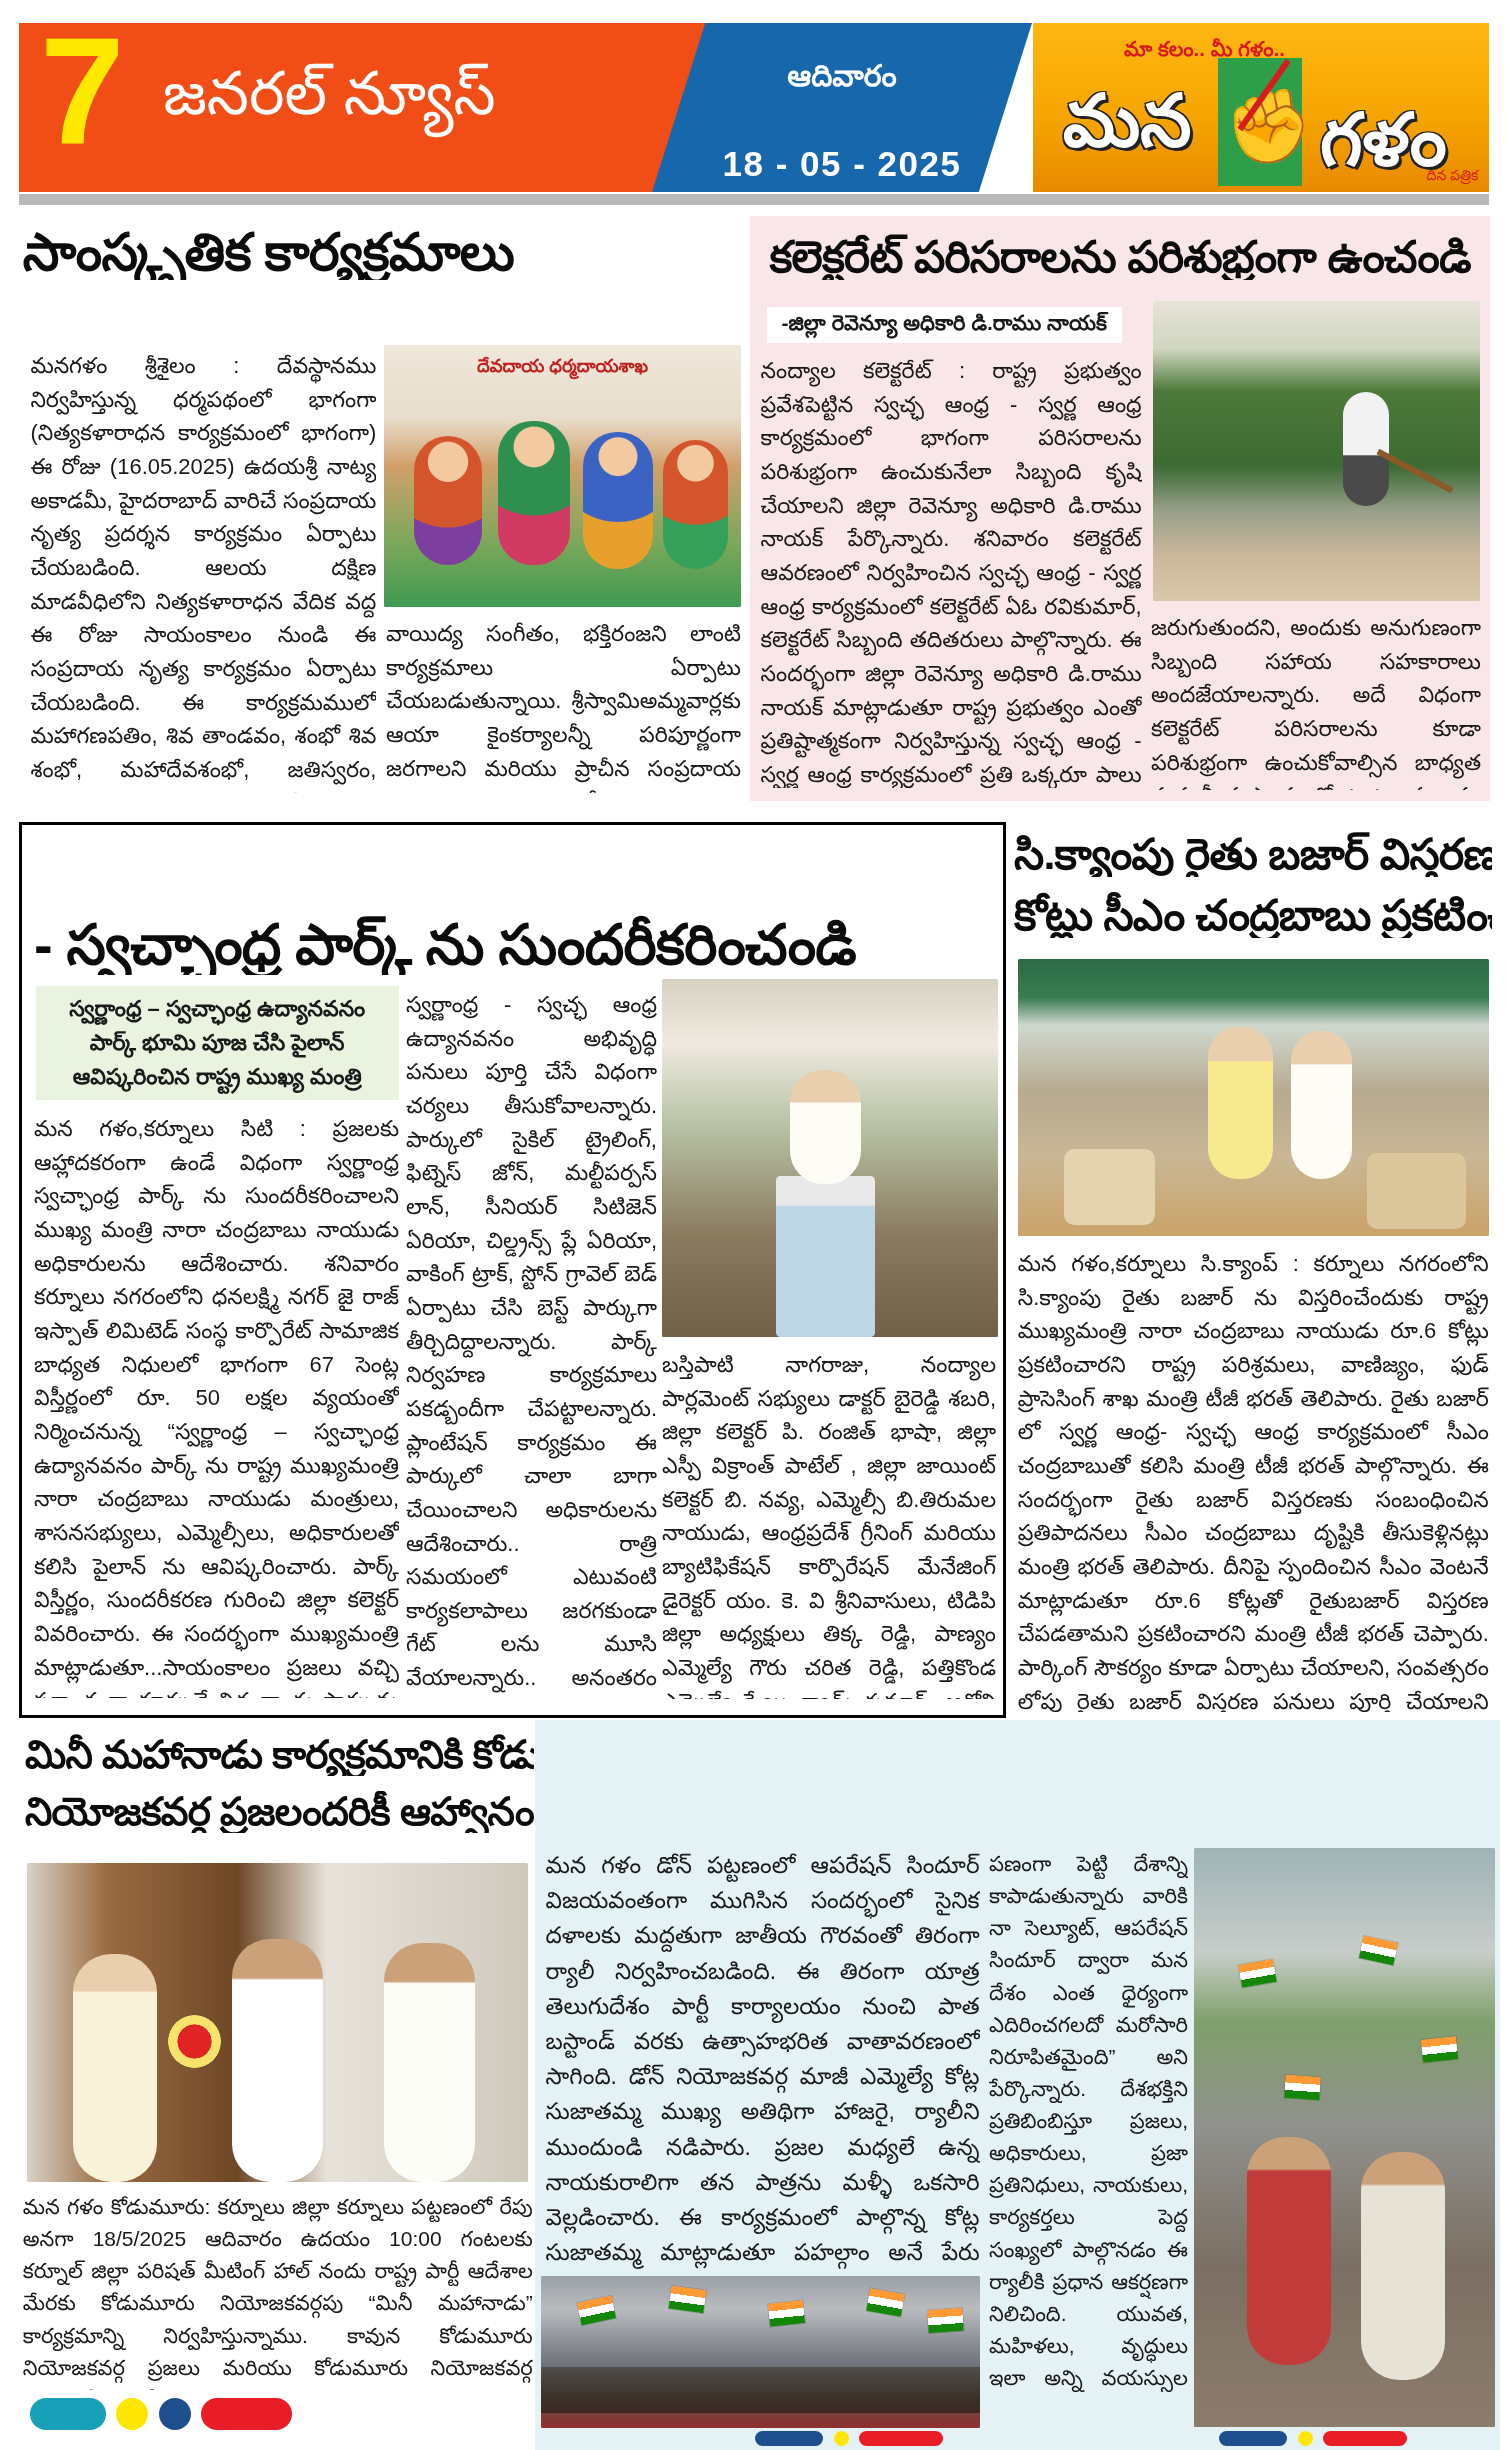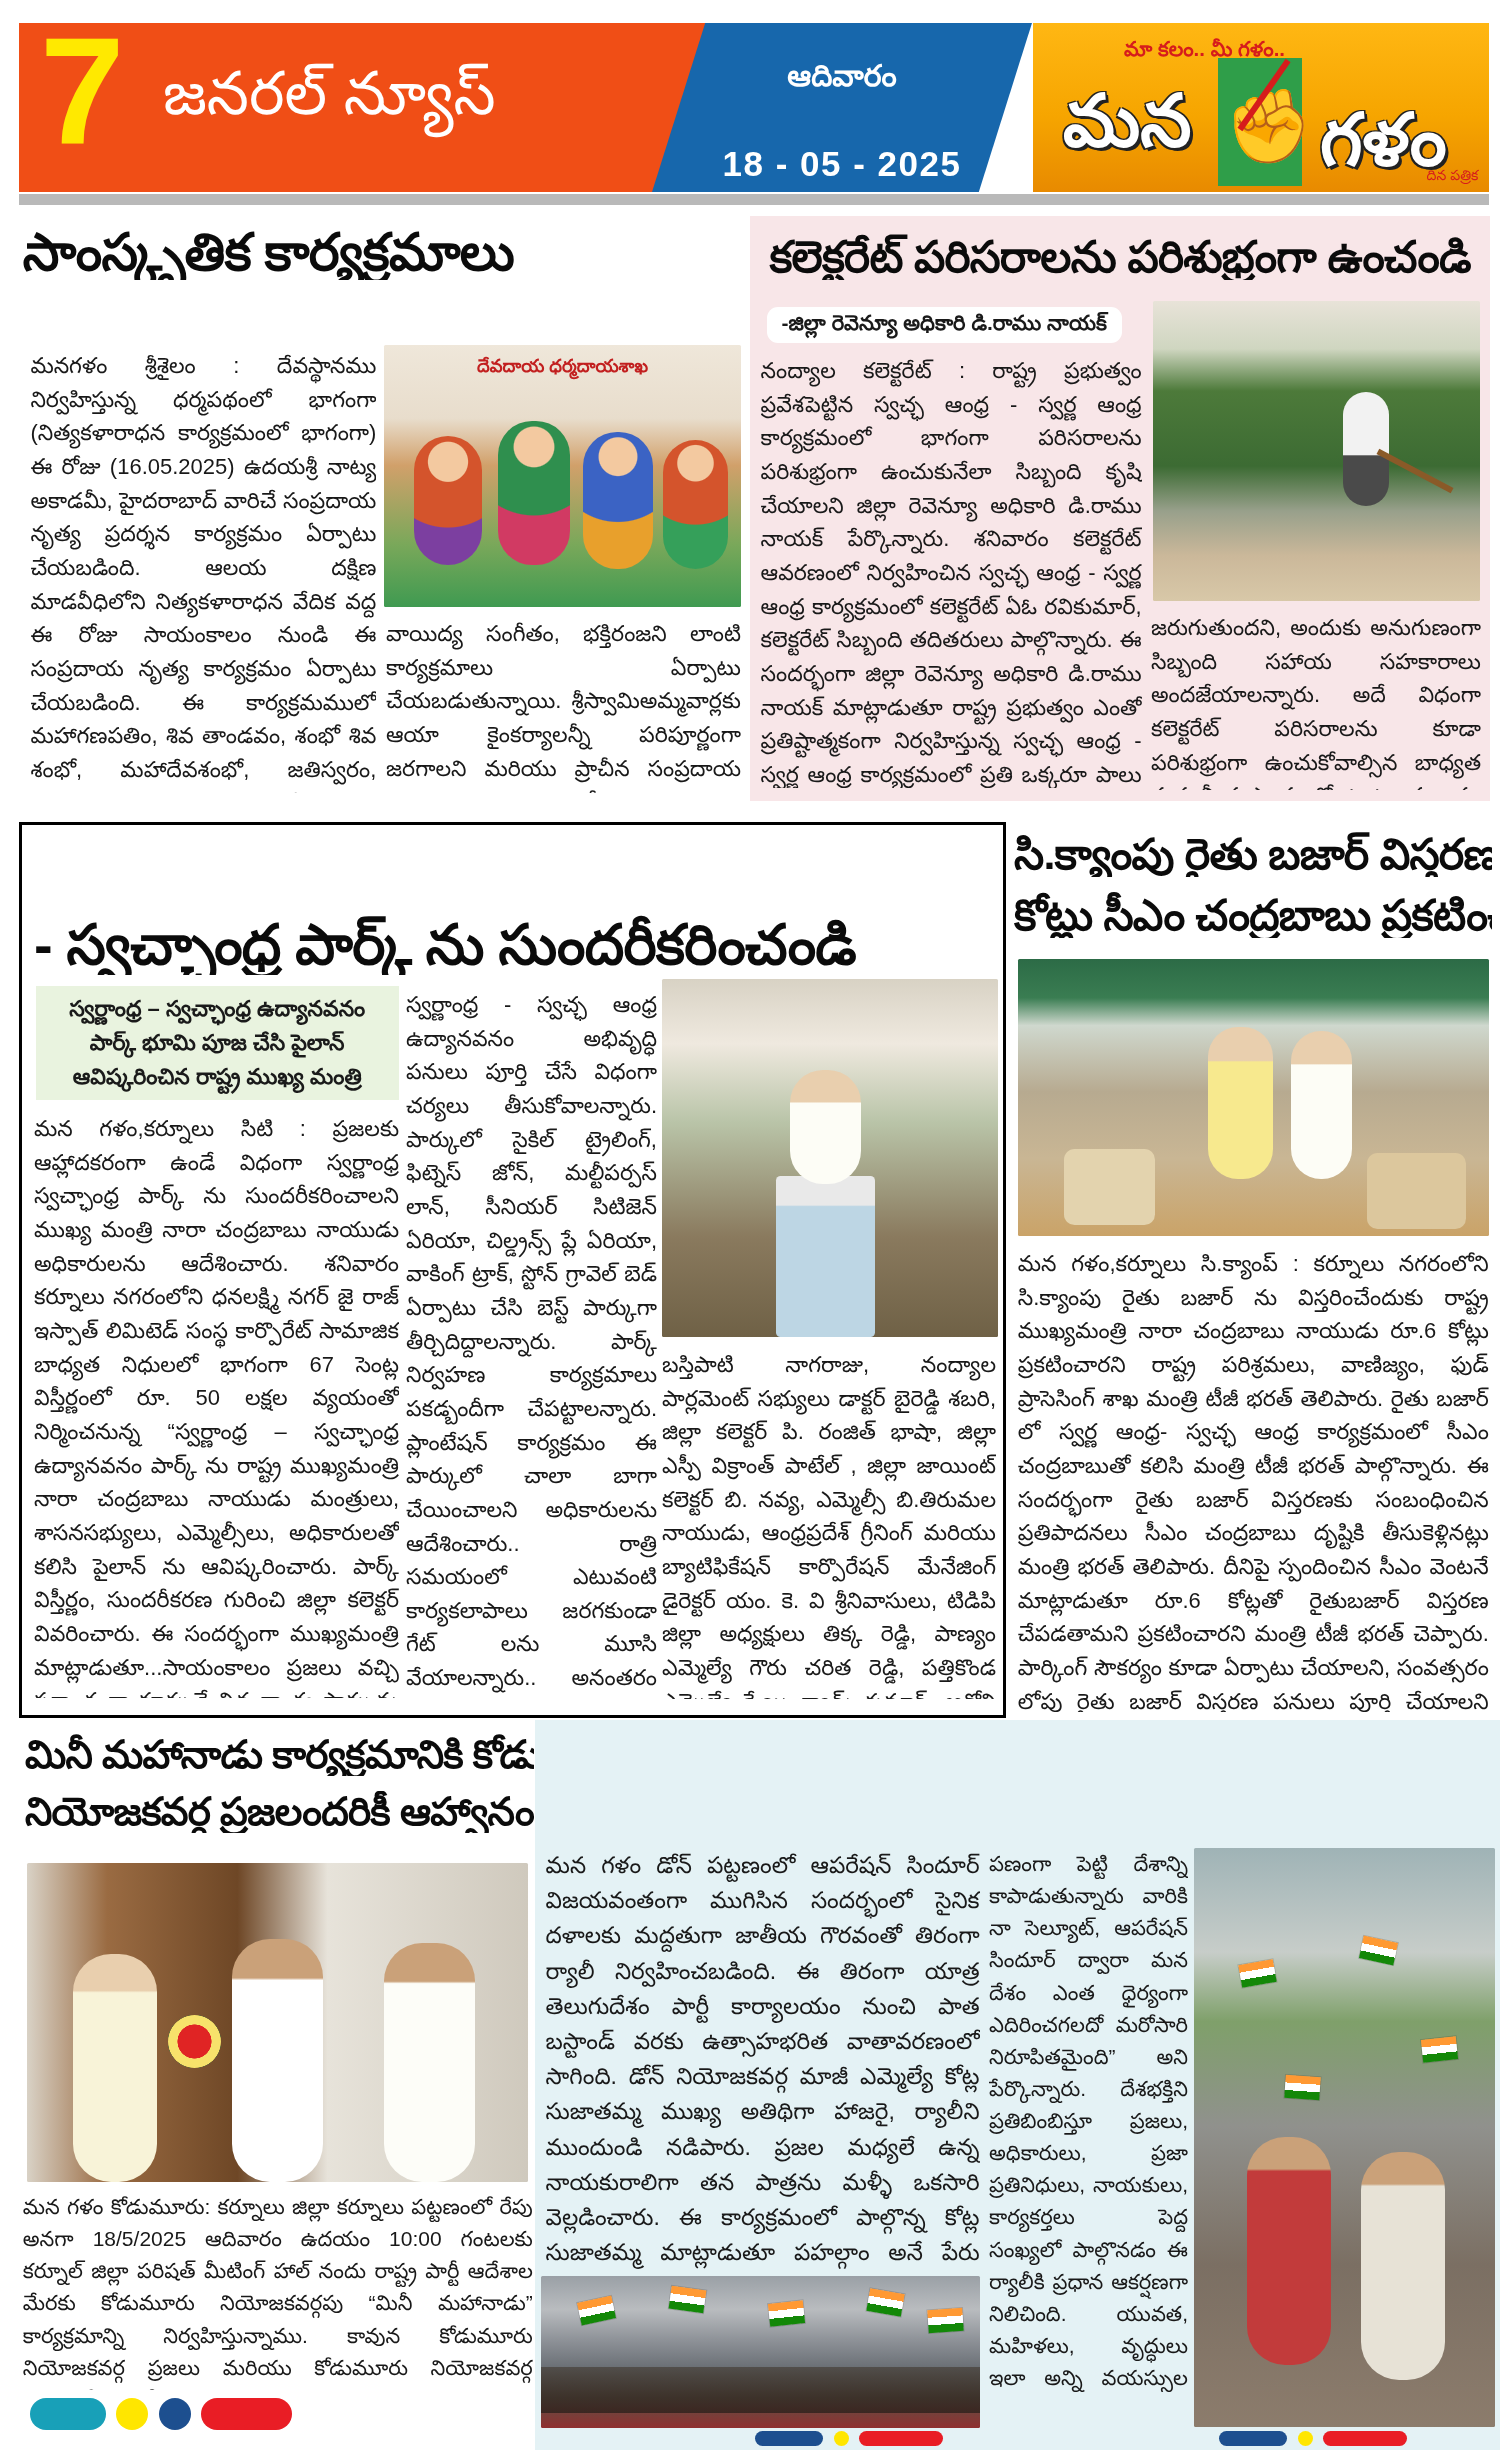--- a/index.html
+++ b/index.html
@@ -61,21 +61,21 @@
       <div class="abs" style="left:199px;top:87px;width:70px;height:137px;border-radius:34px;background:radial-gradient(circle at 50% 18%,#f3c9a0 0 16%,#3b63c4 17% 55%,#e8a02c 56% 100%);"></div>
       <div class="abs" style="left:279px;top:95px;width:65px;height:129px;border-radius:34px;background:radial-gradient(circle at 50% 18%,#f3c9a0 0 16%,#d4542c 17% 55%,#35a05a 56% 100%);"></div>
     </div>
     <div class="bodytext" style="position:absolute;left:11.4px;top:133px;width:346px;height:444px;">మనగళం శ్రీశైలం : దేవస్థానము నిర్వహిస్తున్న ధర్మపథంలో భాగంగా (నిత్యకళారాధన కార్యక్రమంలో భాగంగా) ఈ రోజు (16.05.2025) ఉదయశ్రీ నాట్య అకాడమీ, హైదరాబాద్ వారిచే సంప్రదాయ నృత్య ప్రదర్శన కార్యక్రమం ఏర్పాటు చేయబడింది. ఆలయ దక్షిణ మాడవీధిలోని నిత్యకళారాధన వేదిక వద్ద ఈ రోజు సాయంకాలం నుండి ఈ సంప్రదాయ నృత్య కార్యక్రమం ఏర్పాటు చేయబడింది. ఈ కార్యక్రమములో మహాగణపతిం, శివ తాండవం, శంభో శివ శంభో, మహాదేవశంభో, జతిస్వరం, మూషికవాహన, నమశ్శివాయతే తదితర గీతాలకు ఉదయశ్రీ, తేజ, హర్షితశ్రీ, శ్రీష్టి, సుధీక్ష, తదితరులు నృత్యప్రదర్శన చేయనున్నారు. కాగా ఈ నిత్య కళారాధనలో ప్రతిరోజూ హరికథ, బుర్రకథ, సంప్రదాయ నృత్యం,</div>
     <div class="bodytext" style="position:absolute;left:367px;top:401px;width:355px;height:176px;">వాయిద్య సంగీతం, భక్తిరంజని లాంటి కార్యక్రమాలు ఏర్పాటు చేయబడుతున్నాయి. శ్రీస్వామిఅమ్మవార్లకు ఆయా కైంకర్యాలన్నీ పరిపూర్ణంగా జరగాలని మరియు ప్రాచీన సంప్రదాయ 500 పరిరక్షణలో భాగంగా నిర్వహించబడుతున్నాయి. నిత్యకళారాధన కార్యక్రమాలు</div>
   </div>
 
   <div class="abs" style="left:750px;top:216px;width:740px;height:585px;background:#f8e6e8;">
     <div class="headline" style="position:absolute;left:7.6px;top:16.7px;width:725px;font-size:44px;text-align:center;white-space:nowrap;overflow:hidden;">కలెక్టరేట్ పరిసరాలను పరిశుభ్రంగా ఉంచండి</div>
     <div style="position:absolute;left:16.7px;top:91px;width:355px;height:36px;background:#ffffff;
-                font-size:21px;font-weight:800;display:flex;align-items:center;justify-content:center;overflow:hidden;border-radius:11px;">-జిల్లా రెవెన్యూ అధికారి డి.రాము నాయక్</div>
+                font-size:21px;font-weight:800;display:flex;align-items:center;justify-content:center;overflow:hidden;">-జిల్లా రెవెన్యూ అధికారి డి.రాము నాయక్</div>
     <div class="abs photo" style="left:403px;top:85px;width:327px;height:300px;
                 background:linear-gradient(180deg,#e8e3d8 0%,#cfd6c0 16%,#4d7a3a 30%,#3c6b33 55%,#98a08b 70%,#cbb89a 85%,#d8c8a8 100%);">
       <div class="abs" style="left:190px;top:91px;width:46px;height:114px;border-radius:23px;background:linear-gradient(180deg,#f2f2f2 0 55%,#4a4a4a 56% 100%);"></div>
       <div class="abs" style="left:220px;top:167px;width:84px;height:6px;background:#8a5a28;transform:rotate(28deg);"></div>
     </div>
     <div class="bodytext" style="position:absolute;left:10.6px;top:138px;width:381px;height:434px;">నంద్యాల కలెక్టరేట్ : రాష్ట్ర ప్రభుత్వం ప్రవేశపెట్టిన స్వచ్ఛ ఆంధ్ర - స్వర్ణ ఆంధ్ర కార్యక్రమంలో భాగంగా పరిసరాలను పరిశుభ్రంగా ఉంచుకునేలా సిబ్బంది కృషి చేయాలని జిల్లా రెవెన్యూ అధికారి డి.రాము నాయక్ పేర్కొన్నారు. శనివారం కలెక్టరేట్ ఆవరణంలో నిర్వహించిన స్వచ్ఛ ఆంధ్ర - స్వర్ణ ఆంధ్ర కార్యక్రమంలో కలెక్టరేట్ ఏఓ రవికుమార్, కలెక్టరేట్ సిబ్బంది తదితరులు పాల్గొన్నారు. ఈ సందర్భంగా జిల్లా రెవెన్యూ అధికారి డి.రాము నాయక్ మాట్లాడుతూ రాష్ట్ర ప్రభుత్వం ఎంతో ప్రతిష్టాత్మకంగా నిర్వహిస్తున్న స్వచ్ఛ ఆంధ్ర - స్వర్ణ ఆంధ్ర కార్యక్రమంలో ప్రతి ఒక్కరూ పాలు పంచుకుని పరిసరాలను పరిశుభ్రంగా ఉంచుకునేలా కృషి చేయాలన్నారు. ప్రతి నెల ఒక థీమ్ తో కార్యక్రమాలను రూపొందించడం</div>
     <div class="bodytext" style="position:absolute;left:401px;top:395px;width:330px;height:179px;">జరుగుతుందని, అందుకు అనుగుణంగా సిబ్బంది సహాయ సహకారాలు అందజేయాలన్నారు. అదే విధంగా కలెక్టరేట్ పరిసరాలను కూడా పరిశుభ్రంగా ఉంచుకోవాల్సిన బాధ్యత మన మీద ఎంతగానో ఉంటుందన్నారు. అనంతరం కలెక్టరేట్ ఆవరణంలో స్వచ్ఛ ఆంధ్ర-స్వర్ణ ఆంధ్ర కార్యక్రమం నిర్వహించి సిబ్బంది అందరిచే ప్రతిజ్ఞ చేయించారు.</div>
   </div>
 
   <div class="abs" style="left:19px;top:822px;width:987px;height:896px;border:3px solid #000;background:#ffffff;box-sizing:border-box;">

